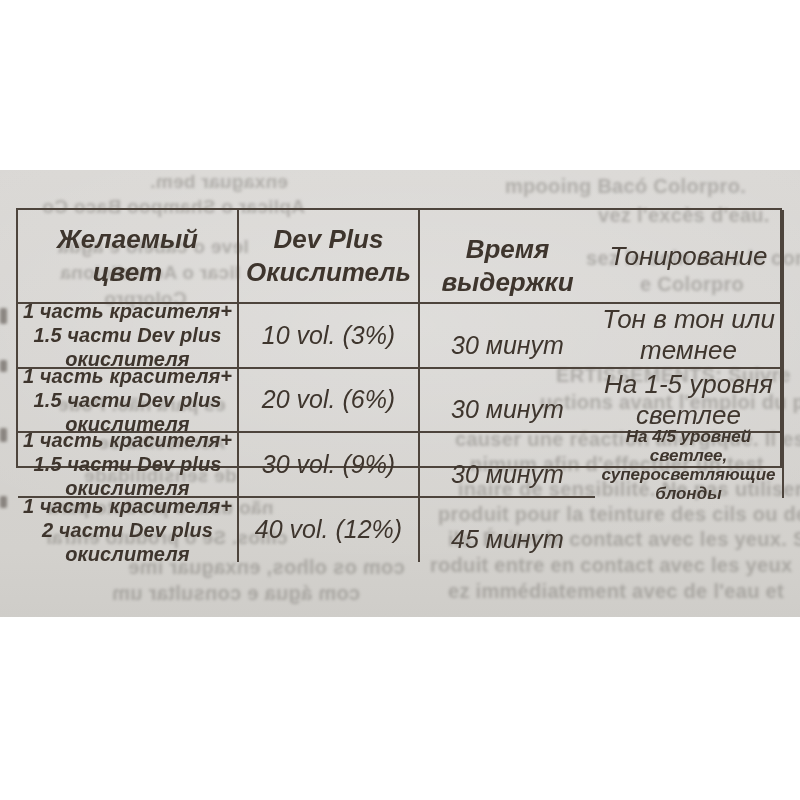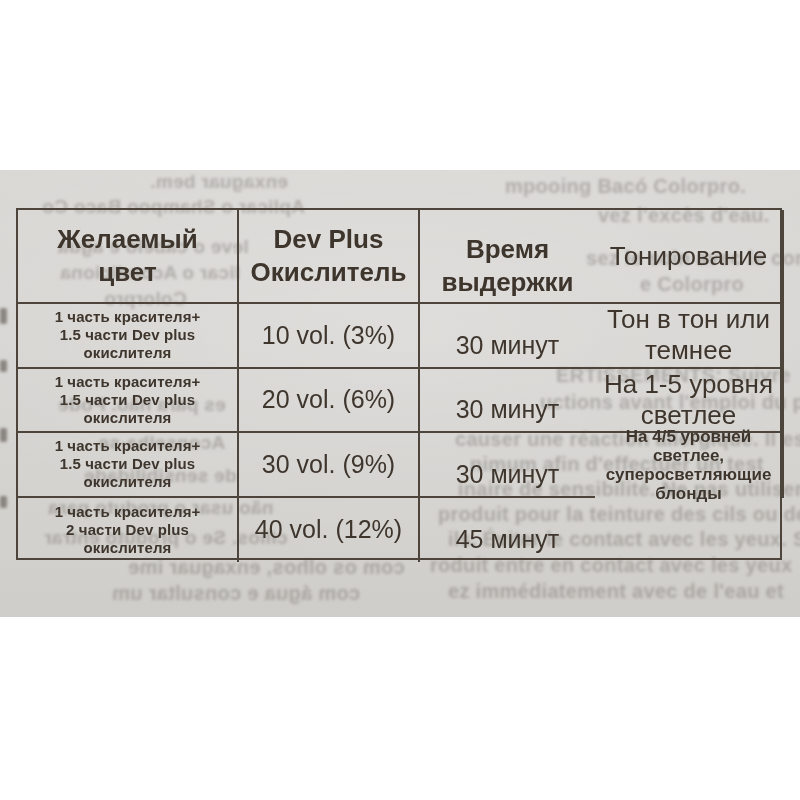--- a/index.html
+++ b/index.html
@@ -18,38 +18,38 @@
   
   .bg-layer { position:absolute; inset:0; z-index:1; }
   .frag { position:absolute; white-space:nowrap; color:rgba(92,87,82,0.34);
           filter:blur(1.5px); letter-spacing:0.3px; font-weight:bold; }
   .frag.mir { transform:scaleX(-1); }
 
   .edge-mark { position:absolute; left:0; width:7px; background:rgba(74,68,62,0.55);
                filter:blur(1.6px); border-radius:2px; }
 
   
-  .tbl { position:absolute; left:16px; top:38px; width:766px; height:352px; z-index:2;
+  .tbl { position:absolute; left:16px; top:38px; width:766px; height:260px; z-index:2;
          display:grid;
          grid-template-columns:221px 181px 175px 189px;
          grid-template-rows:94px 64.5px 64.5px 64.5px 64.5px;
          border:2px solid var(--border-c, #4d443c);
          color:var(--text-c, #3e352d);
-         filter:blur(0.35px); }
+         filter:blur(0.35px);font-style:italic; }
   .cell { border-right:2px solid var(--border-c, #4d443c);
           border-bottom:2px solid var(--border-c, #4d443c);
           display:flex; align-items:center; justify-content:center;
           text-align:center; white-space:pre-line; padding:2px 4px; }
   .cell.c-last { border-right:none;margin-top:20px; }
   .cell.r-last { border-bottom:none; }
 
   .th      { font-weight:bold; font-size:26px; line-height:33px; }
   .c-color { font-size:26px; line-height:31px; }
   .c-color-sm { font-weight:bold; font-size:17px; line-height:19px; }
-  .c-mix   { font-weight:bold; font-size:15px; line-height:18px; letter-spacing:0.1px; }
+  .c-mix   { font-weight:bold; font-size:20px; line-height:24px; letter-spacing:0.1px; }
   .c-dev   { font-size:25px; }
   .c-time  { font-size:25px; }
 </style>
 </head>
 <body>
 
 <div class="stage">
   <div class="photo">
 
     <div class="bg-layer" id="bg-layer">

